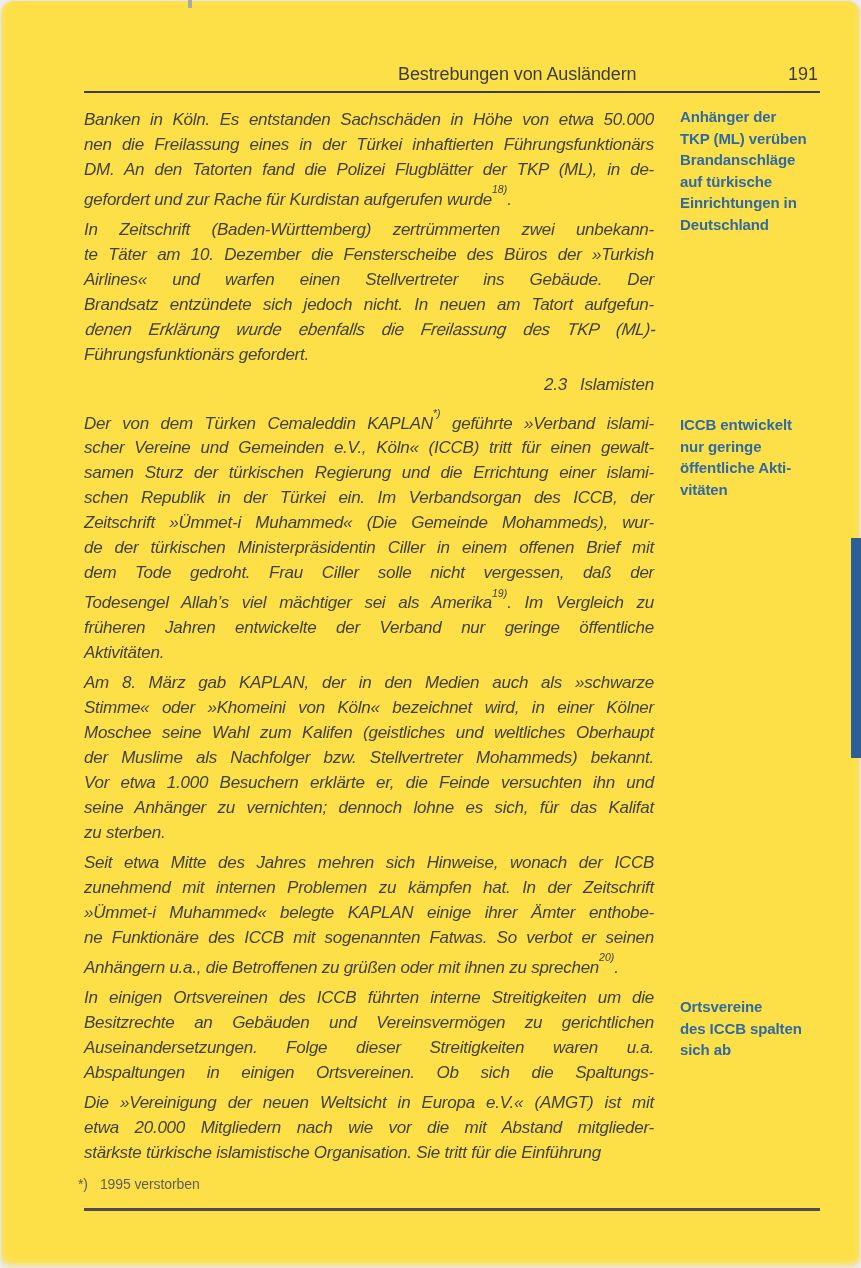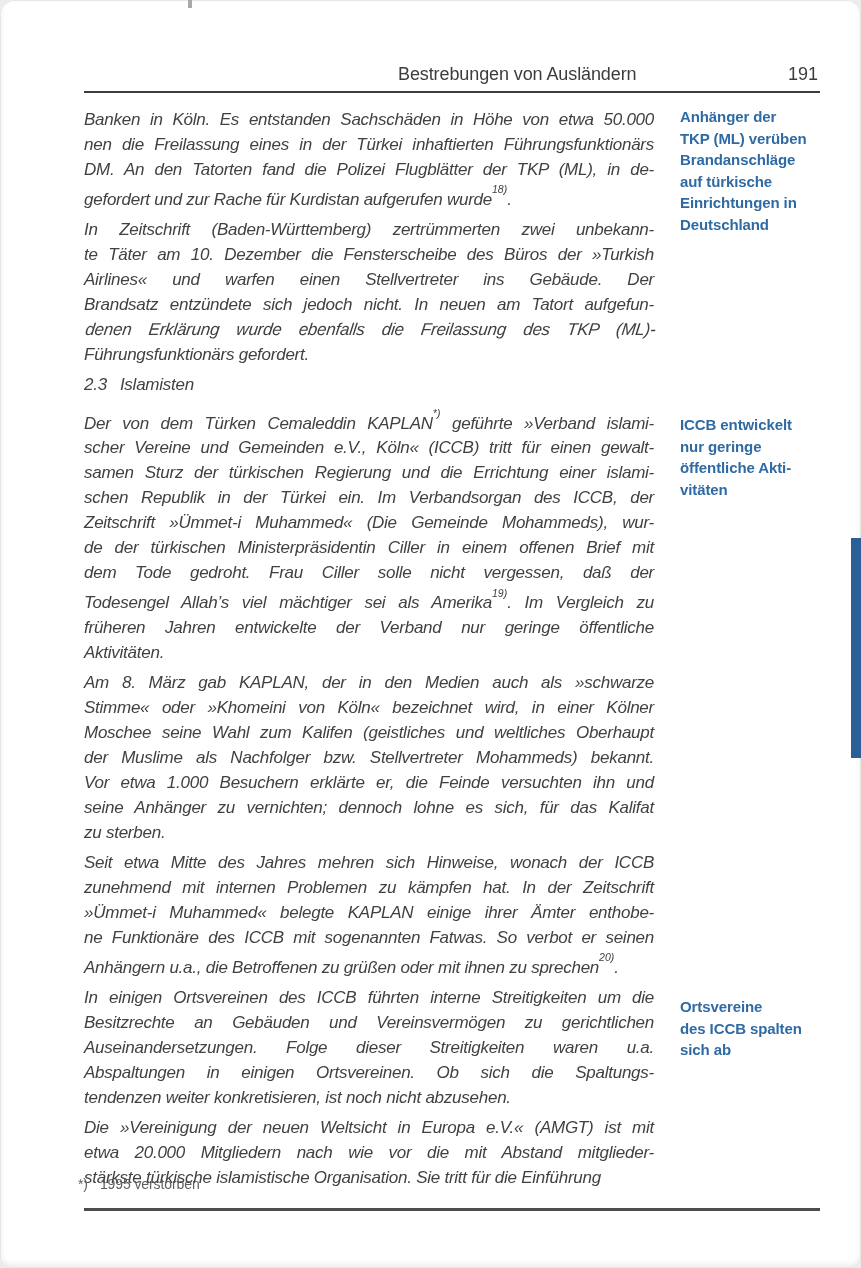--- a/index.html
+++ b/index.html
@@ -4,21 +4,21 @@
 <style>
   html,body{margin:0;padding:0;}
   body{
     width:861px;height:1268px;
     background:#ececec;
     font-family:"Liberation Sans","DejaVu Sans",sans-serif;
     position:relative;overflow:hidden;
   }
   .page{
     position:absolute;left:0;top:0;width:861px;height:1268px;
-    background:#ffffff;
+    background:#fde047;
     border-radius:14px 14px 10px 10px;
     box-shadow:inset 0 0 0 1px #e7e7e7, inset 0 -3px 6px #e9e9e9;
   }
   .scan-tick{
     position:absolute;left:188px;top:0;width:4px;height:8px;background:#a9a9a9;
   }
   .hdr-title{
     position:absolute;left:398px;top:62px;
     font-size:18px;line-height:24px;color:#3c3c3c;letter-spacing:-0.1px;
   }
@@ -33,21 +33,21 @@
     position:absolute;left:84px;top:107px;width:570px;
     font-size:17px;line-height:25px;color:#414141;
     letter-spacing:-0.25px;
     font-style:italic;
   }
   .para{margin:0 0 5px 0;}
   .ln{text-align:justify;text-align-last:justify;}
   .ln.last{text-align:left;text-align-last:left;}
   .ln.it{transform:skewX(-7deg);transform-origin:0 100%;}
   .ln sup{font-size:62%;position:relative;top:-0.45em;letter-spacing:0;}
-  .heading{margin:0 0 9px 0;}
+  .heading{margin:0 0 9px 0;text-align:right;}
   .heading .h-num{margin-right:13px;}
   .note{
     position:absolute;left:680px;width:150px;
     font-size:15px;line-height:21.5px;font-weight:bold;
     color:var(--note-blue,#2f6aa3);
     white-space:pre-line;letter-spacing:-0.1px;
   }
   .n1{top:106px;}
   .n2{top:414px;}
   .n3{top:996px;}
@@ -113,21 +113,20 @@
         <div class="ln">zunehmend mit internen Problemen zu kämpfen hat. In der Zeitschrift</div>
         <div class="ln">»Ümmet-i Muhammed« belegte KAPLAN einige ihrer Ämter enthobe-</div>
         <div class="ln">ne Funktionäre des ICCB mit sogenannten Fatwas. So verbot er seinen</div>
         <div class="ln last">Anhängern u.a., die Betroffenen zu grüßen oder mit ihnen zu sprechen<sup>20)</sup>.</div>
       </div>
       <div class="para">
         <div class="ln">In einigen Ortsvereinen des ICCB führten interne Streitigkeiten um die</div>
         <div class="ln">Besitzrechte an Gebäuden und Vereinsvermögen zu gerichtlichen</div>
         <div class="ln">Auseinandersetzungen. Folge dieser Streitigkeiten waren u.a.</div>
         <div class="ln">Abspaltungen in einigen Ortsvereinen. Ob sich die Spaltungs-</div>
-        <div class="ln last">tendenzen weiter konkretisieren, ist noch nicht abzusehen.</div>
       </div>
       <div class="para">
         <div class="ln">Die »Vereinigung der neuen Weltsicht in Europa e.V.« (AMGT) ist mit</div>
         <div class="ln">etwa 20.000 Mitgliedern nach wie vor die mit Abstand mitglieder-</div>
         <div class="ln last">stärkste türkische islamistische Organisation. Sie tritt für die Einführung</div>
       </div>
     </div>
 
   <div class="note n1">Anhänger der
 TKP (ML) verüben

